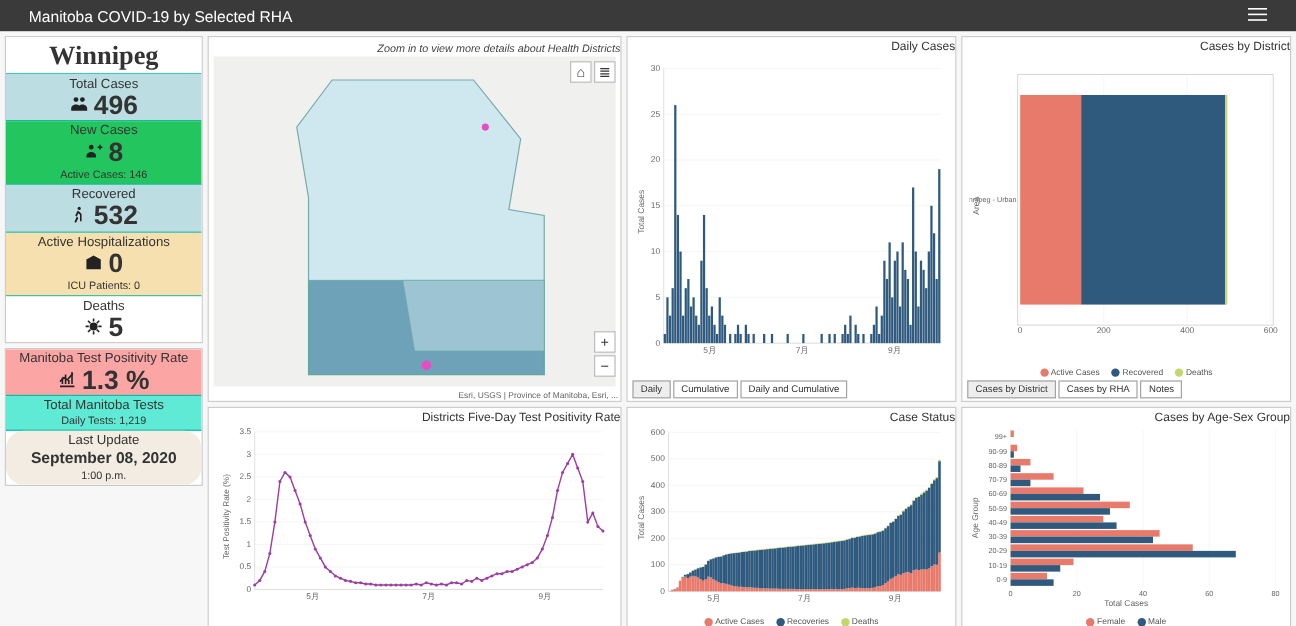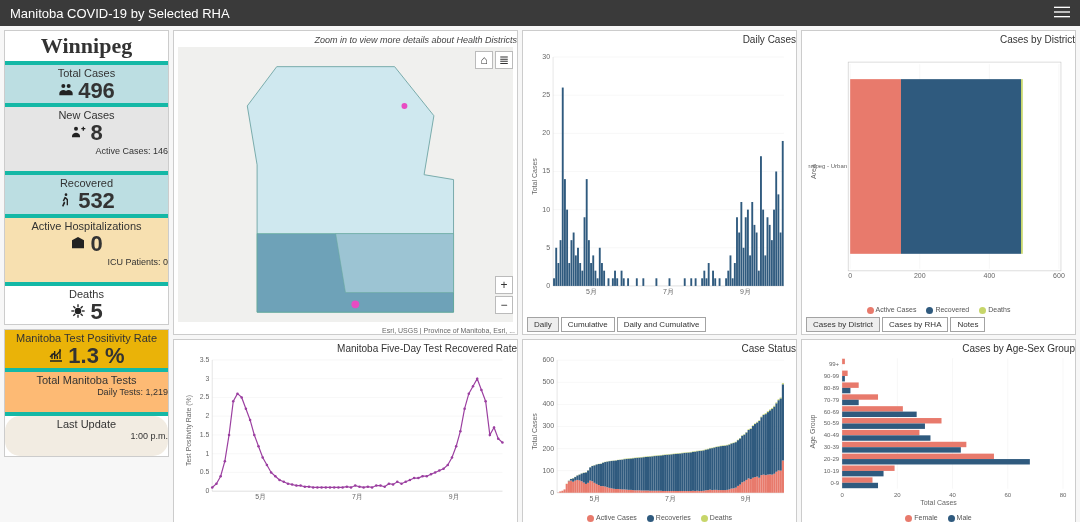--- a/index.html
+++ b/index.html
@@ -1,37 +1,37 @@
 <!DOCTYPE html>
 <html><head>
 <meta charset="utf-8">
 <style>
   * { box-sizing: border-box; margin: 0; padding: 0; }
   body { font-family: Arial, Helvetica, sans-serif; background: #f7f7f7; color: #333; width: 1080px; height: 522px; overflow: hidden; }
-  .topbar { background: #3a3a3a; color: #fff; height: 26px; display: flex; align-items: center; justify-content: space-between; padding: 0 10px; font-size: 13px; }
+  .topbar { background: #3a3a3a; color: #fff; height: 26px; display: flex; align-items: center; justify-content: space-between; padding: 0 24px; font-size: 13px; }
   .hamburger { cursor: pointer; }
   .hamburger svg { width: 16px; height: 16px; }
   .grid { display: grid; grid-template-columns: 165px 345px 275px 275px; grid-template-rows: 305px 185px; gap: 4px; padding: 4px; height: 496px; }
   .panel { background: #fff; border: 1px solid #ccc; position: relative; overflow: hidden; }
   .panel-title { text-align: right; font-size: 10px; color: #333; padding: 3px 0; }
   
   .stats { display: flex; flex-direction: column; gap: 4px; }
   .stats .panel { padding: 0; }
-  .stat-stack > div { text-align: center; border-bottom: 4px solid #14b8a6; }
+  .stat-stack > div { text-align: center; border-bottom: 1px solid #14b8a6; }
   .stat-stack > div:last-child { border-bottom: none; }
   .region-name { font-family: Georgia, serif; font-size: 22px; font-weight: bold; padding: 2px 0; background: #fff; }
   .stat-label { font-size: 11px; padding-top: 2px; }
   .stat-value { font-size: 22px; font-weight: bold; display: inline-flex; align-items: center; gap: 4px; line-height: 1.1; }
-  .stat-sub { font-size: 9px; padding: 1px 0 15px; text-align: right; }
+  .stat-sub { font-size: 9px; padding: 1px 0 3px; }
   .bg-blue { background: #bcdee2; }
-  .bg-teal { background: #e5e5e5; }
+  .bg-teal { background: #22c55e; }
   .bg-white { background: #fff; }
   .bg-yellow { background: #f7e0b0; }
-  .bg-pink { background: #eab308; }
-  .bg-green { background: #fdba74; }
+  .bg-pink { background: #fca5a5; }
+  .bg-green { background: #5eead4; }
   .bg-tan  { background: #f2ece2; border-radius: 15px; }
   .icon { width: 16px; height: 16px; fill: #222; }
   
   .map-hint { text-align: right; font-style: italic; font-size: 9px; color: #444; padding: 4px 0; }
   .map-area { position: absolute; inset: 16px 4px 12px 4px; background: #f0f0ee; }
   .map-ctrl { position: absolute; background: #fff; border: 1px solid #bbb; width: 18px; height: 18px; font-size: 12px; line-height: 16px; text-align: center; cursor: pointer; }
   .map-attrib { position: absolute; bottom: 0; right: 2px; font-size: 7px; color: #666; }
   
   .tabs { position: absolute; bottom: 2px; left: 4px; display: flex; gap: 2px; }
   .tab { border: 1px solid #a3a3a3; background: #fff; font-size: 8px; padding: 2px 6px; color: #333; cursor: pointer; }
@@ -146,20 +146,21 @@
                 </svg></span>
             <span>1.3 %</span>
           </div>
         </div>
         <div class="bg-green">
           <div class="stat-label">Total Manitoba Tests</div>
           <div class="stat-sub">Daily Tests: 1,219</div>
         </div>
         <div class="bg-tan">
           <div class="stat-label">Last Update</div>
+          <div style="font-size:13px;font-weight:bold;padding:1px 0">September 08, 2020</div>
           <div class="stat-sub">1:00 p.m.</div>
         </div>
       </div>
     </div>
   </div>
 
   <div class="panel">
     <div class="map-hint">Zoom in to view more details about Health Districts</div>
     <div class="map-area">
       <svg viewBox="0 0 340 280" width="100%" height="100%">
@@ -344,21 +345,21 @@
       <span><span class="sw c-death"></span><span>Deaths</span></span>
     </div>
     <div class="tabs">
       <div class="tab active">Cases by District</div>
       <div class="tab">Cases by RHA</div>
       <div class="tab">Notes</div>
     </div>
   </div>
 
   <div class="panel">
-    <div class="panel-title">Manitoba Five-Day Test Recovered Rate</div>
+    <div class="panel-title">Districts Five-Day Test Positivity Rate</div>
     <div class="chart-body">
       <svg class="chart" id="chart-positivity" viewBox="0 0 330 155">
           <g>
             <line x1="30" y1="139" x2="324" y2="139" class="axis-line"></line>
             <line x1="30" y1="6" x2="30" y2="139" class="axis-line"></line>
             <line x1="30" y1="139" x2="324" y2="139" class="axis-line" opacity="0.3"></line>
             <text x="27" y="141" text-anchor="end" font-size="7" fill="#666">0</text>
             <line x1="30" y1="120" x2="324" y2="120" class="axis-line" opacity="0.3"></line>
             <text x="27" y="122" text-anchor="end" font-size="7" fill="#666">0.5</text>
             <line x1="30" y1="101" x2="324" y2="101" class="axis-line" opacity="0.3"></line>

